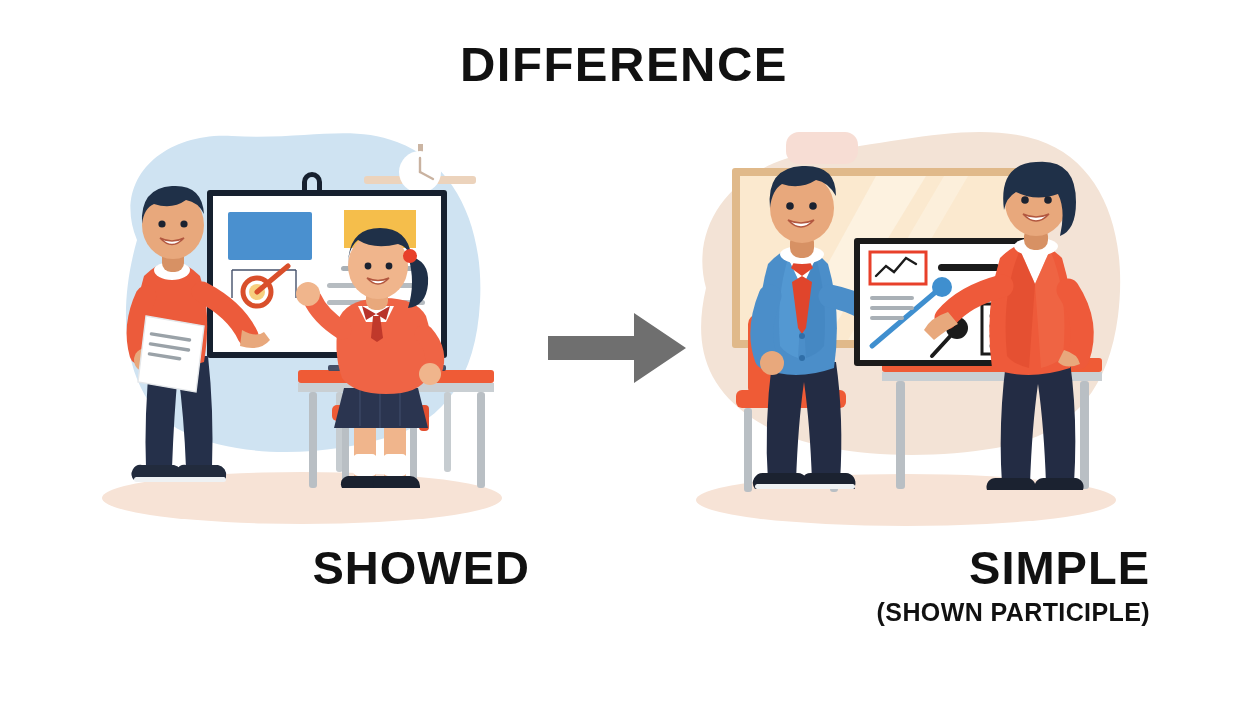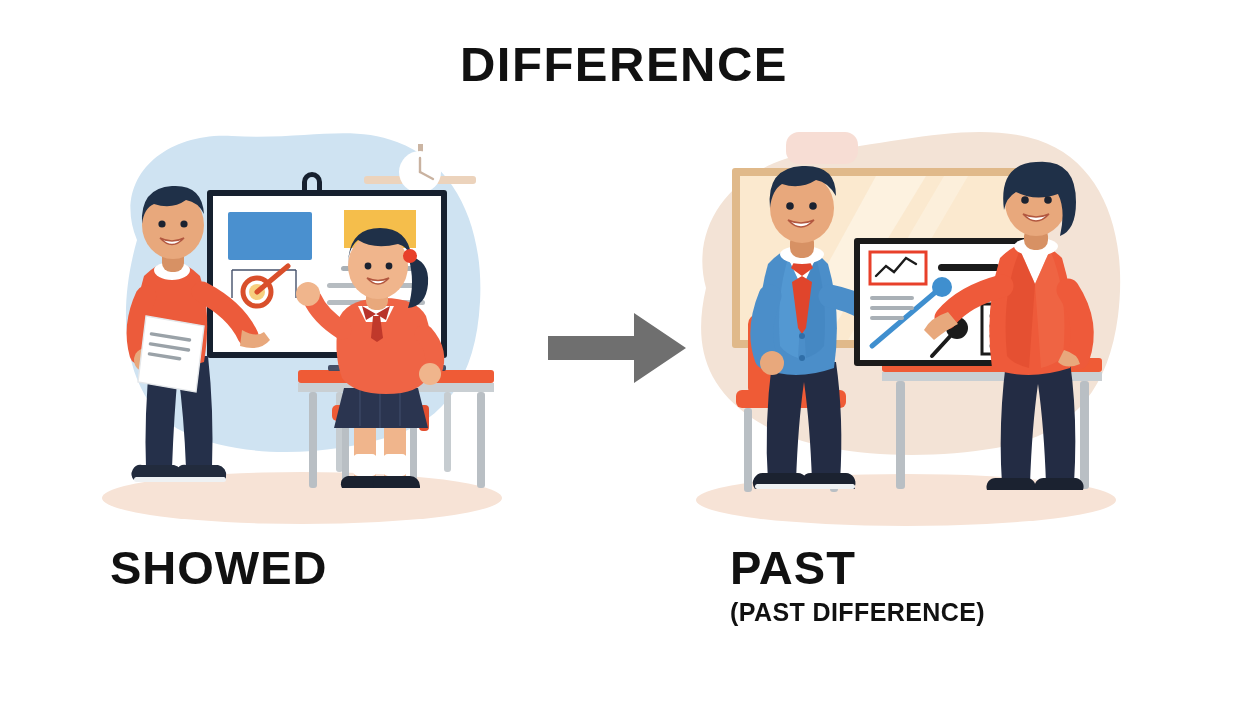--- a/index.html
+++ b/index.html
@@ -12,21 +12,21 @@
   #stage{position:relative;width:1200px;height:702px;background:#fff;}
 
   
   .title{
     position:absolute;left:0;top:36px;width:1248px;text-align:center;
     font-size:49px;font-weight:bold;letter-spacing:1.5px;color:#111111;
     font-family:"Liberation Sans","DejaVu Sans",sans-serif;
   }
 
   
-  .caption-block{position:absolute;text-align:left;}
+  .caption-block{position:absolute;text-align:right;}
   .caption-main{
     font-size:47px;font-weight:bold;color:#111111;letter-spacing:1px;line-height:1.05;
   }
   .caption-sub{
     font-size:25px;font-weight:bold;color:#111111;letter-spacing:0.4px;margin-top:6px;
   }
   #caption-left{left:110px;top:543px;width:420px;}
   #caption-right{left:730px;top:543px;width:420px;}
 
   
@@ -342,17 +342,17 @@
         <path d="M347,96 q13,14 26,0 q-13,6 -26,0 z" fill="#ffffff" stroke="#b2573f" stroke-width="1.5"></path>
       </g>
     </svg>
   </div>
 
   <div class="caption-block" id="caption-left">
     <div class="caption-main">SHOWED</div>
   </div>
 
   <div class="caption-block" id="caption-right">
-    <div class="caption-main">PAST</div>
-    <div class="caption-sub">(PAST DIFFERENCE)</div>
+    <div class="caption-main">SIMPLE</div>
+    <div class="caption-sub">(SHOWN PARTICIPLE)</div>
   </div>
 
 </div>
 
 </body></html>

